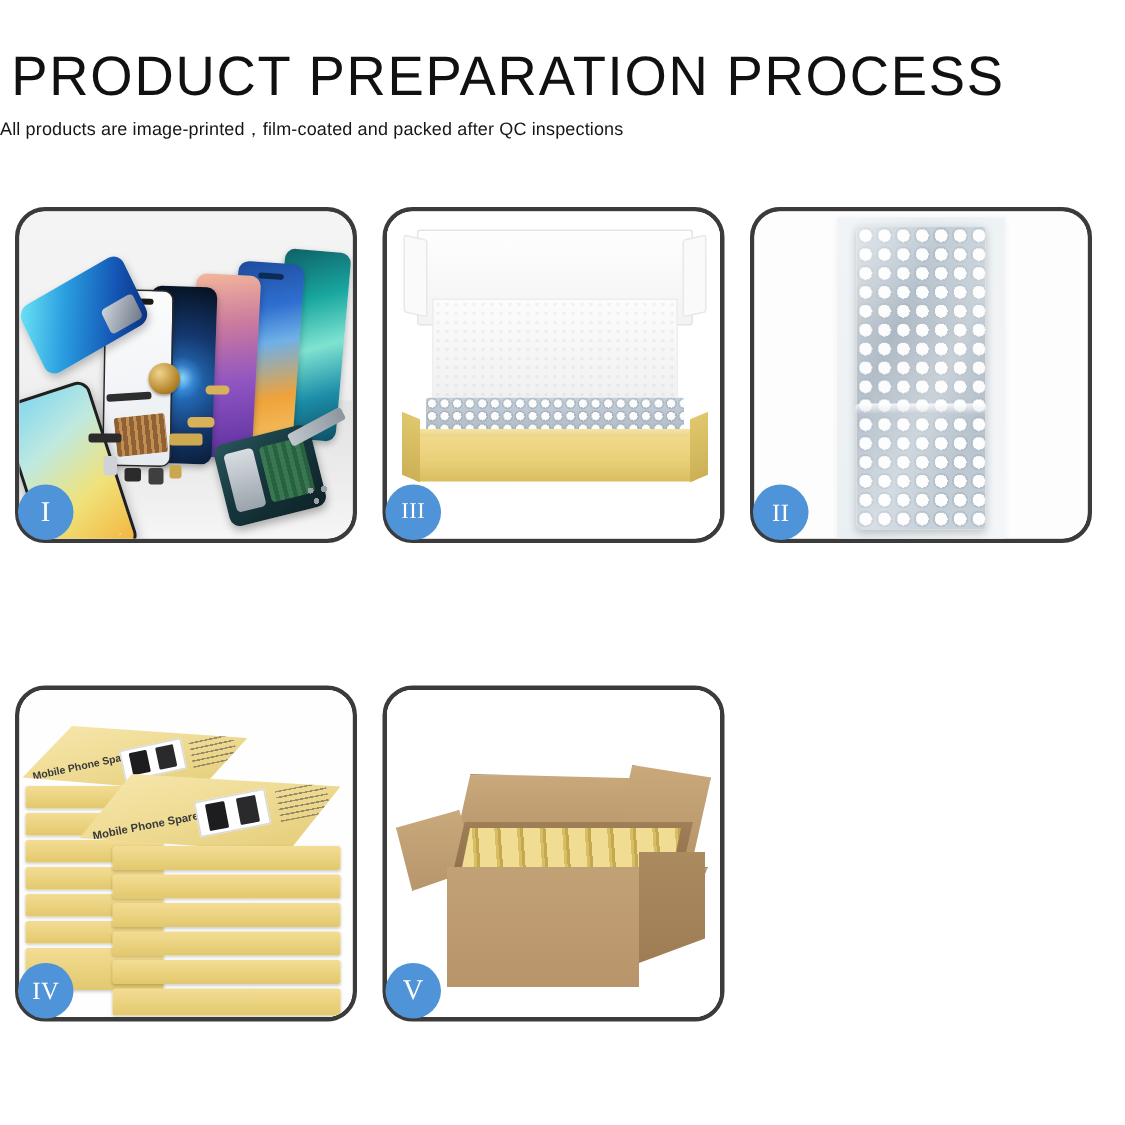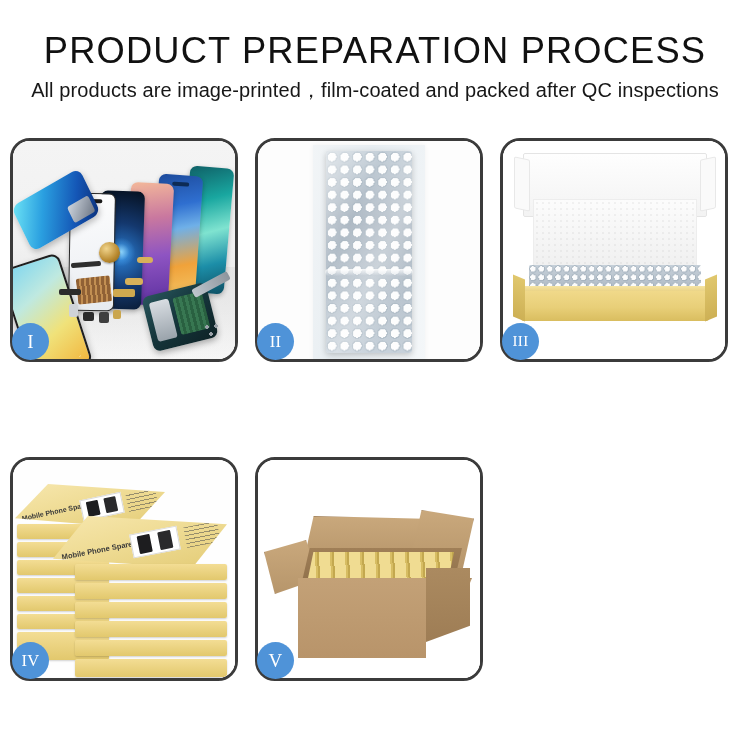--- a/index.html
+++ b/index.html
@@ -10,36 +10,36 @@
   body {
     width: 750px;
     height: 750px;
     overflow: hidden;
     font-family: "Liberation Sans", sans-serif;
     position: relative;
   }
 
   
   .header {
-    text-align: center;
+    text-align: left;
     padding-top: 32px;
   }
   .page-title {
     font-family: "Liberation Sans", sans-serif;
     font-size: 37px;
     font-weight: 400;
     letter-spacing: 1.2px;
     color: #111111;
     line-height: 1;
     margin: 0;
     transform: scaleX(0.98);
   }
   .page-subtitle {
     font-family: "Liberation Sans", sans-serif;
-    font-size: 20px;
+    font-size: 12px;
     font-weight: 400;
     color: #171717;
     margin: 11px 0 0 0;
     line-height: 1;
     letter-spacing: 0.1px;
   }
 
   
   .steps-grid {
     position: absolute;
@@ -479,40 +479,40 @@
         <div class="smallpart sp8"></div>
         <div class="tweezer"></div>
         <div class="screws"></div>
       </div>
     </div>
     <div class="step-badge narrow">I</div>
   </div>
 
   <div class="step-card">
     <div class="card-clip">
-      <div class="photo p2-bg">
-        <div class="wrapsheet"></div>
-        <div class="bubbles"></div>
-        <div class="wrapfold"></div>
-      </div>
-    </div>
-    <div class="step-badge wide">II</div>
-  </div>
-
-  <div class="step-card">
-    <div class="card-clip">
       <div class="photo p3-bg">
         <div class="box3-lid"></div>
         <div class="box3-foam"></div>
         <div class="box3-wrap"></div>
         <div class="box3-rim"></div>
         <div class="box3-front"></div>
       </div>
     </div>
     <div class="step-badge wider">III</div>
+  </div>
+
+  <div class="step-card">
+    <div class="card-clip">
+      <div class="photo p2-bg">
+        <div class="wrapsheet"></div>
+        <div class="bubbles"></div>
+        <div class="wrapfold"></div>
+      </div>
+    </div>
+    <div class="step-badge wide">II</div>
   </div>
 
   <div class="step-card">
     <div class="card-clip">
       <div class="photo p4-bg">
         <div class="stack">
 
           <div class="ybox" style="left:4px; top:64px; width:92px; height:15px;"></div>
           <div class="ybox" style="left:4px; top:82px; width:92px; height:15px;"></div>
           <div class="ybox" style="left:4px; top:100px; width:92px; height:15px;"></div>

